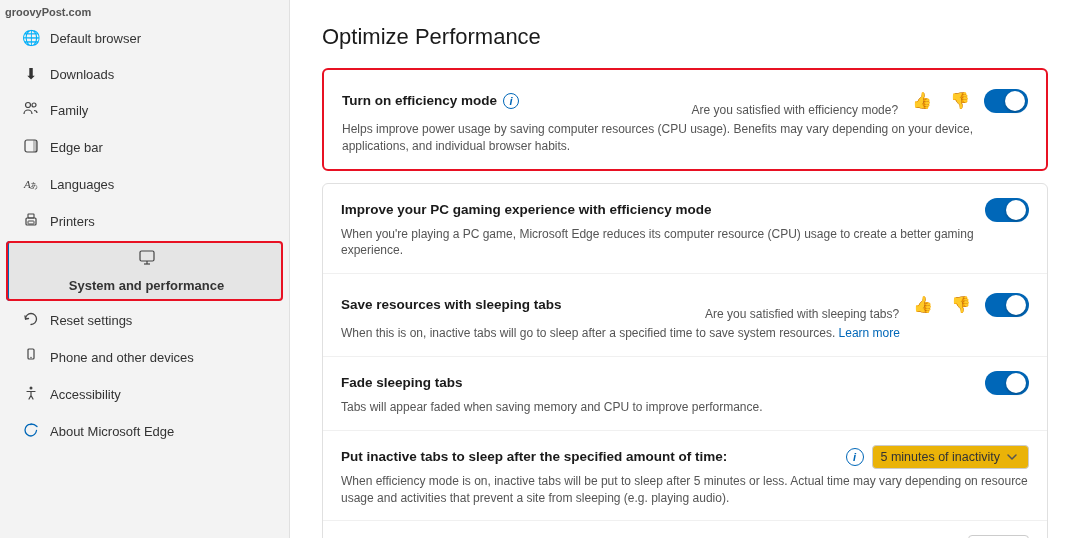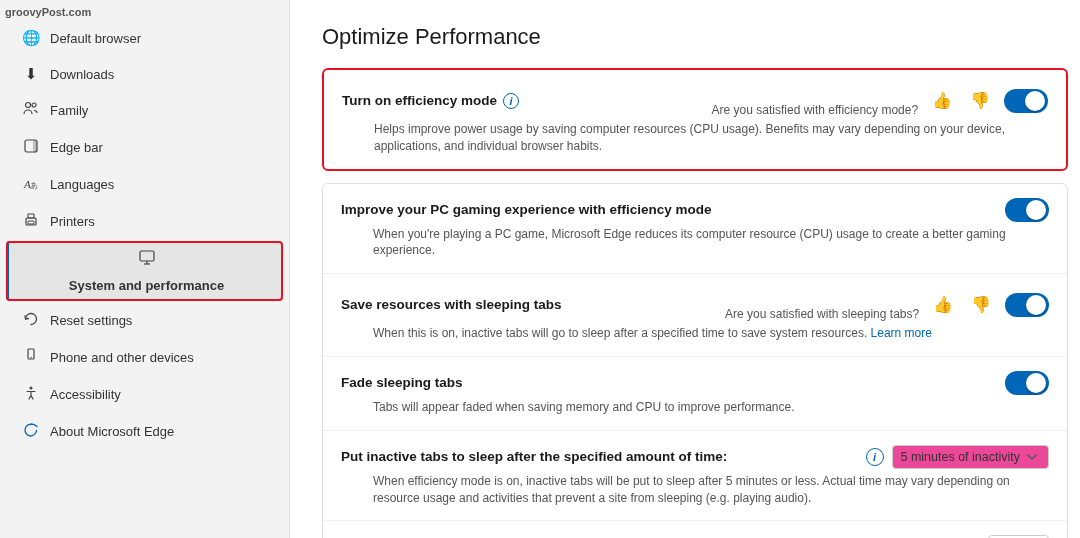--- a/index.html
+++ b/index.html
@@ -51,21 +51,21 @@
       color: #555;
       padding: 6px 5px 2px;
       font-weight: 600;
     }
 
     
     .main {
       flex: 1;
       background: #fff;
       overflow-y: auto;
-      padding: 24px 12px 24px 32px;
+      padding: 24px 32px 24px 32px;
     }
     .page-title {
       font-size: 22px;
       font-weight: 400;
       color: #1a1a1a;
       margin-bottom: 18px;
     }
 
     
     .section {
@@ -95,21 +95,20 @@
       color: #1a1a1a;
       display: flex;
       align-items: center;
       gap: 6px;
     }
     .row-desc {
       font-size: 12px;
       color: #555;
       margin-top: 4px;
       line-height: 1.4;
-      margin-left: 32px;
     }
     .row-desc a {
       color: #0067b8;
       text-decoration: none;
     }
 
     .row-right {
       display: flex;
       align-items: center;
       gap: 10px;
@@ -193,21 +192,21 @@
       justify-content: center;
       font-style: italic;
       font-weight: bold;
     }
     .dropdown-select {
       border: 1px solid #ccc;
       border-radius: 4px;
       padding: 4px 10px 4px 8px;
       font-size: 12.5px;
       color: #333;
-      background: #ec4899;
+      background: #eab308;
       cursor: pointer;
       display: flex;
       align-items: center;
       gap: 6px;
     }
     .dropdown-select svg { color: #555; }
 
     
     .add-button {
       border: 1px solid #ccc;

